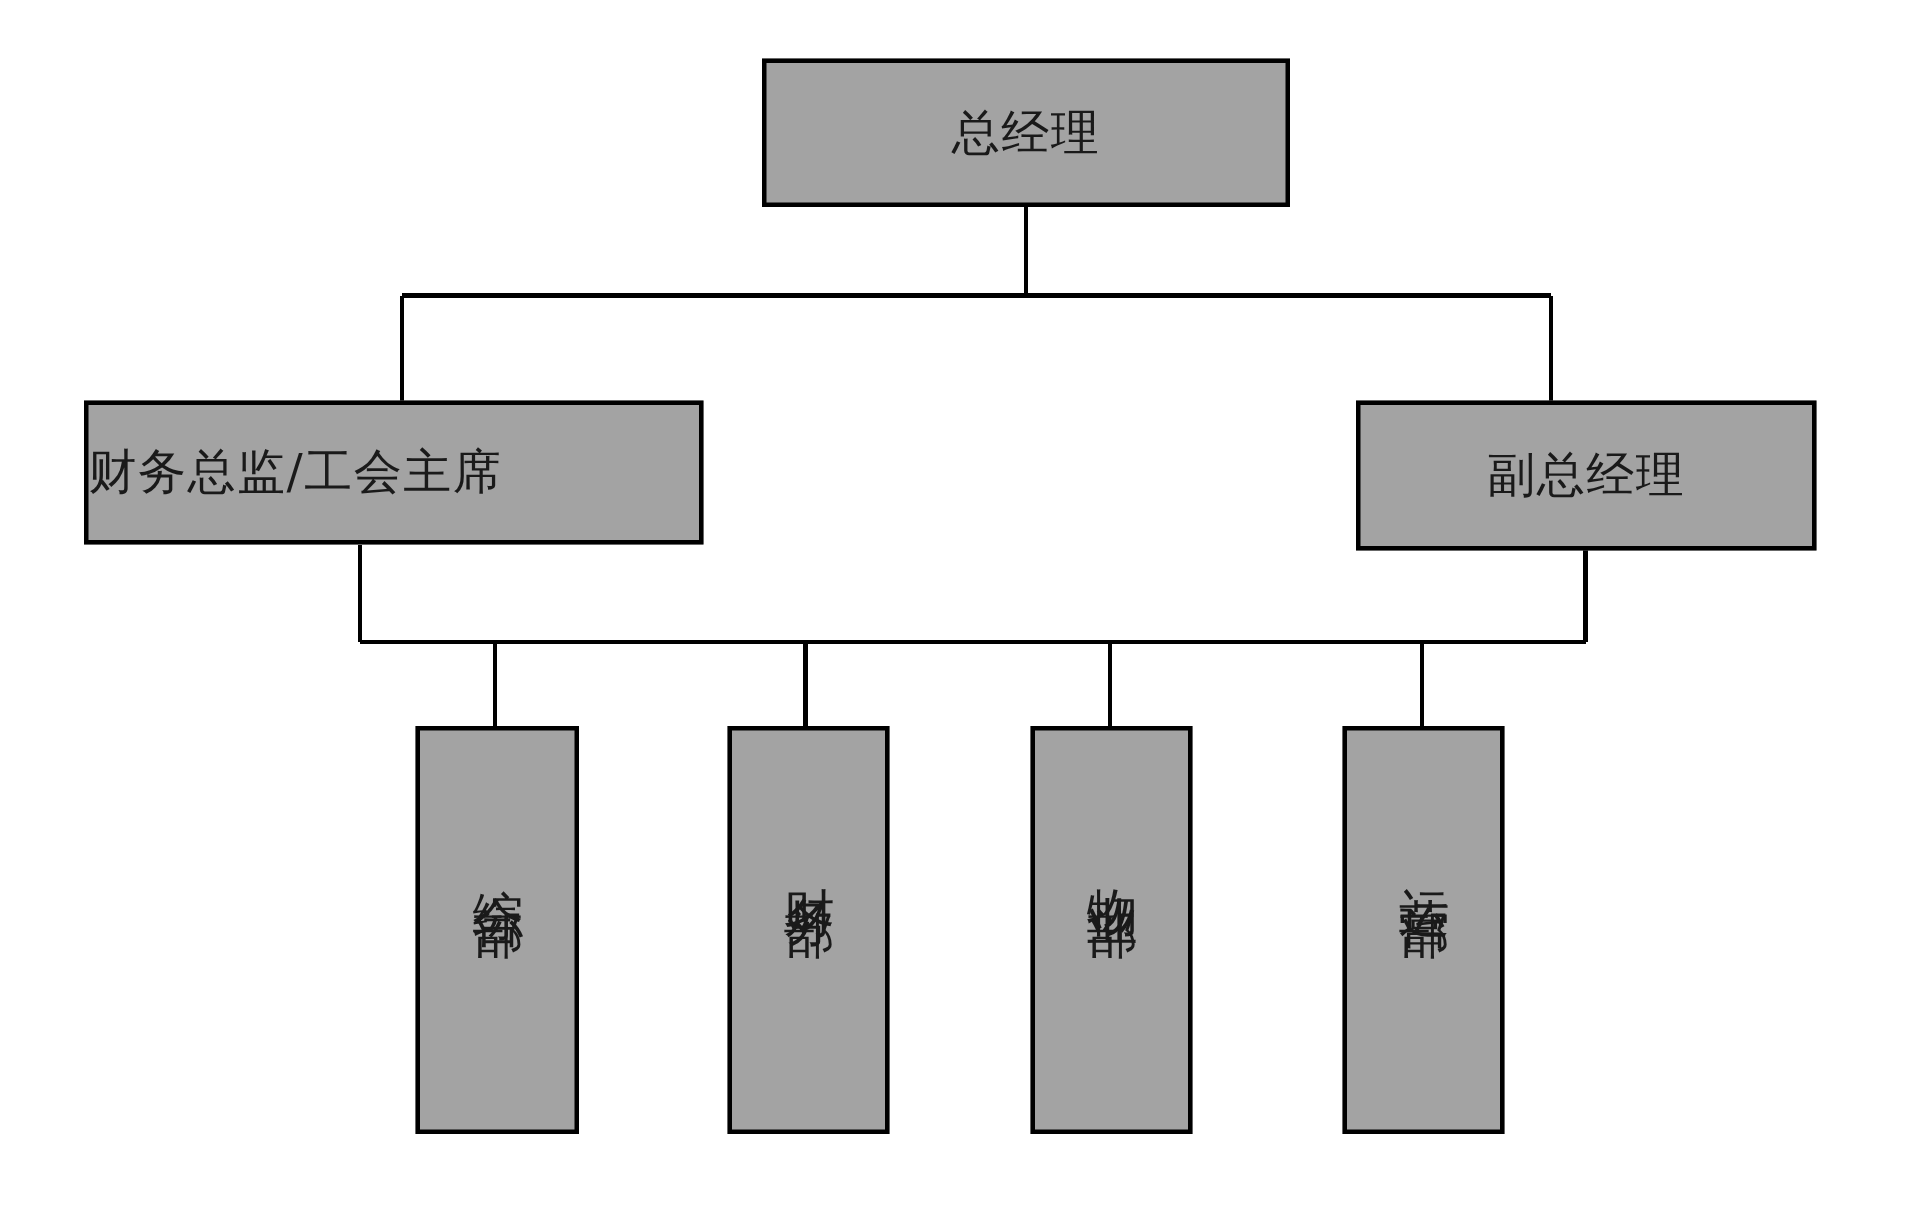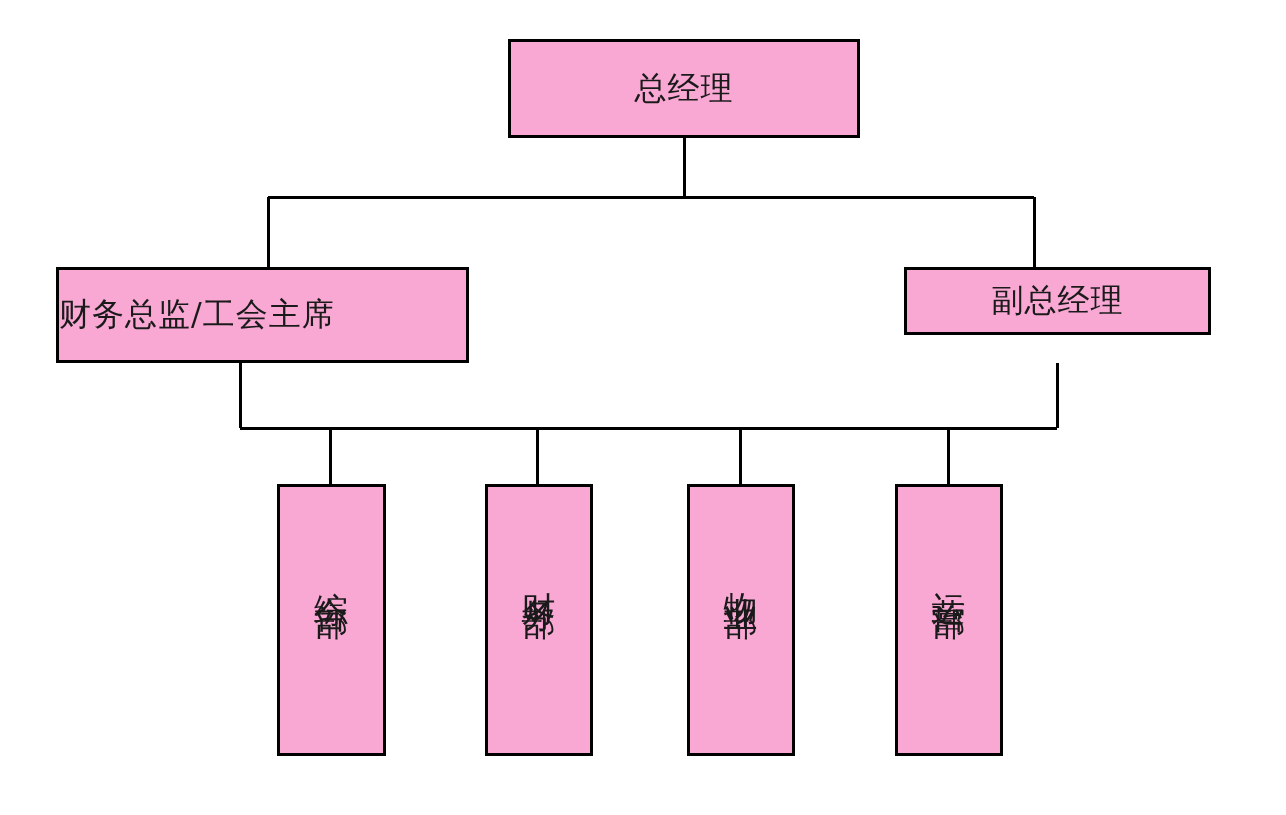--- a/index.html
+++ b/index.html
@@ -21,21 +21,21 @@
   #chart-svg {
     position: absolute;
     left: 0;
     top: 0;
     width: 1286px;
     height: 815px;
   }
   .node {
     position: absolute;
     box-sizing: border-box;
-    background: #f9a8d4;
+    background: #a3a3a3;
     border: 3px solid #000000;
     display: flex;
     z-index: 2;
   }
   .node-h {
     align-items: center;
     justify-content: center;
   }
   .node-h.align-left {
     justify-content: flex-start;
@@ -55,21 +55,21 @@
   .node-v .node-label {
     writing-mode: vertical-rl;
     text-orientation: upright;
     letter-spacing: 6px;
     font-size: 34px;
     margin-top: 78px;
   }
   
   #node-gm        { left: 508px; top: 39px;  width: 352px; height: 99px; }
   #node-cfo       { left: 56px;  top: 267px; width: 413px; height: 96px; }
-  #node-deputy    { left: 904px; top: 267px; width: 307px; height: 68px; }
+  #node-deputy    { left: 904px; top: 267px; width: 307px; height: 100px; }
   #node-dept-0    { left: 277px; top: 484px; width: 109px; height: 272px; }
   #node-dept-1    { left: 485px; top: 484px; width: 108px; height: 272px; }
   #node-dept-2    { left: 687px; top: 484px; width: 108px; height: 272px; }
   #node-dept-3    { left: 895px; top: 484px; width: 108px; height: 272px; }
 </style>
 </head>
 <body>
 
 <div id="chart-root">
 

